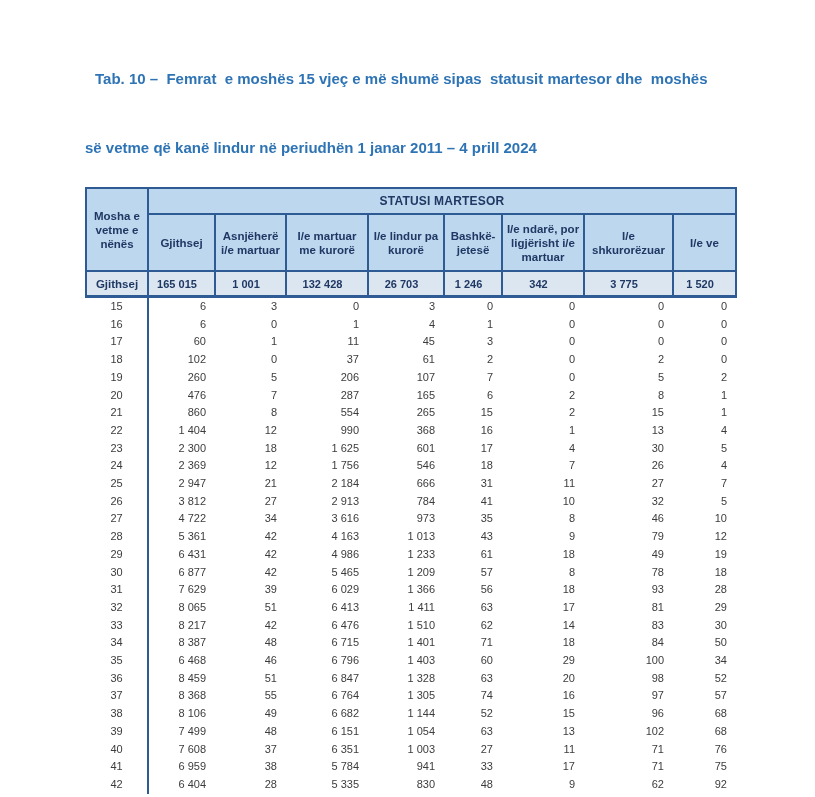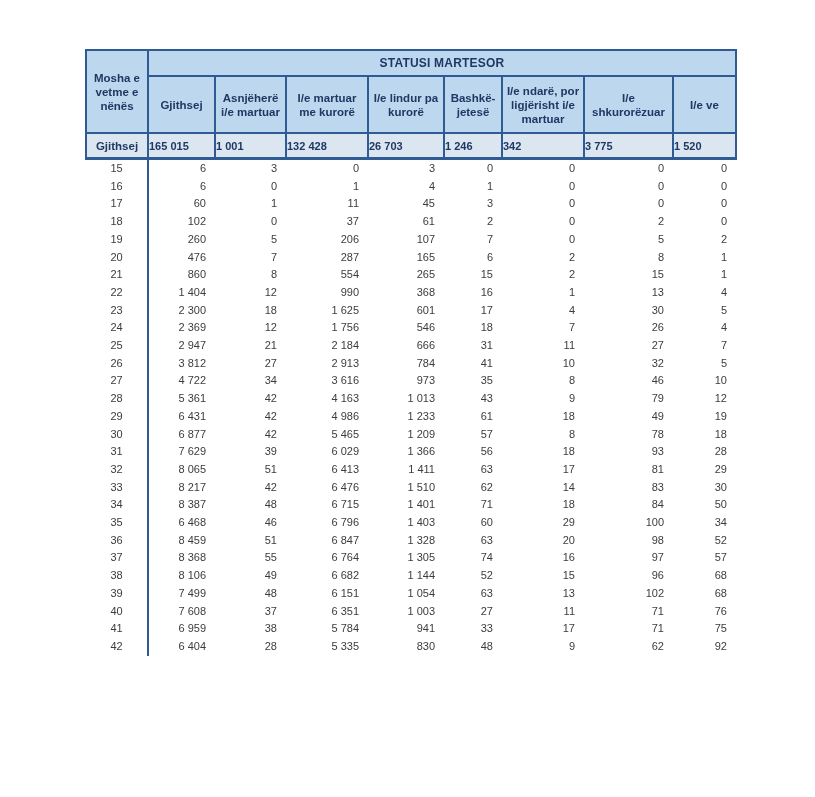--- a/index.html
+++ b/index.html
@@ -47,38 +47,40 @@
   tr.total td{
     background:var(--total-bg);
     border:2px solid var(--border);
     border-bottom:3px solid var(--border);
     height:21px;
     font-weight:bold;
     font-size:11px;
     color:var(--header-text);
   }
   tr.total td.label{text-align:center;font-size:11.5px;}
-  tr.total td.val{text-align:left;padding:0 9px 0 0;}
+  tr.total td.val{text-align:center;padding:0 9px 0 0;}
   tr.datarow td{
     height:17.7px;
     line-height:17.7px;
     padding:0;
     font-size:11px;
     color:var(--data-text);
   }
   tr.datarow td.age{
     text-align:center;
     border-right:2px solid var(--border);
   }
   tr.datarow td.val{text-align:right;padding-right:9px;}
 </style>
 </head>
 <body>
 
 <div class="title">
+  <div class="l1">Tab. 10 –  Femrat  e moshës 15 vjeç e më shumë sipas  statusit martesor dhe  moshës</div>
+  <div class="l2">së vetme që kanë lindur në periudhën 1 janar 2011 – 4 prill 2024</div>
 </div>
 
 <table>
   <colgroup>
     <col class="w1">
       <col class="w2">
       <col class="w3">
       <col class="w4">
       <col class="w5">
     <col class="w6">

